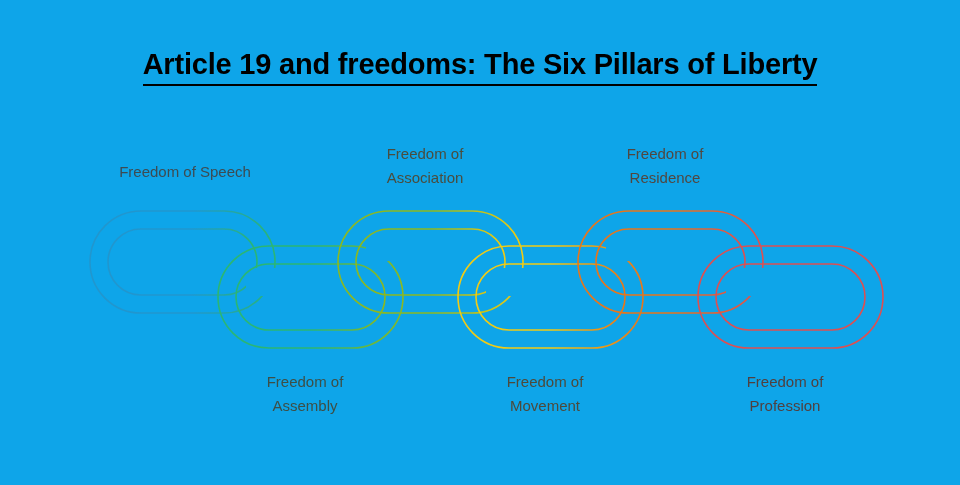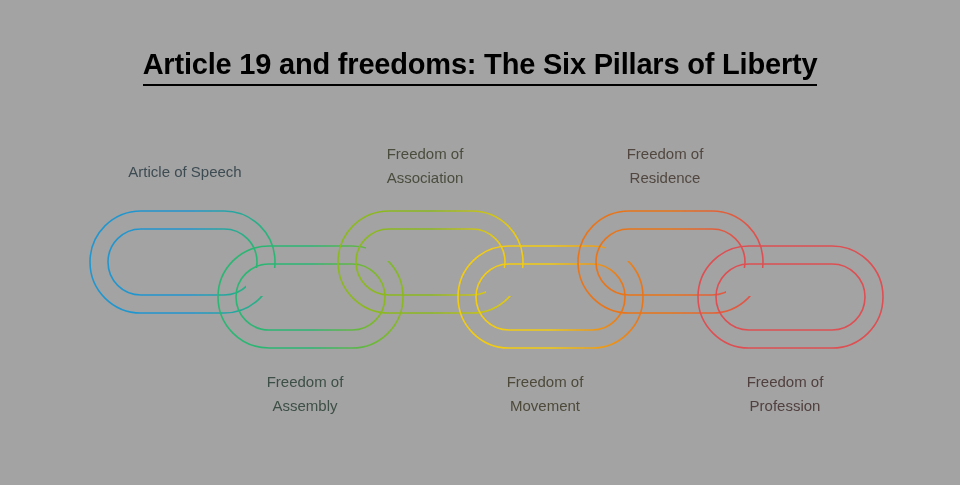--- a/index.html
+++ b/index.html
@@ -12,21 +12,21 @@
     background: #ffffff;
     font-family: "Liberation Sans", sans-serif;
     overflow: hidden;
     position: relative;
   }
   #slide {
     position: absolute;
     left: 0; top: 0;
     width: 960px;
     height: 485px;
-    background: #a3a3a3;
+    background: #0ea5e9;
   }
   #title {
     position: absolute;
     left: 0;
     top: 48px;
     width: 960px;
     text-align: center;
     font-size: 29px;
     font-weight: bold;
     color: #000000;
@@ -150,21 +150,21 @@
         <rect x="596" y="229" width="149" height="66" rx="33" ry="33"></rect>
       </g>
 
       <g stroke="url(#g6)">
         <rect x="698" y="246" width="185" height="102" rx="51" ry="51"></rect>
         <rect x="716" y="264" width="149" height="66" rx="33" ry="33"></rect>
       </g>
     </g>
   </svg>
 
-  <div class="lbl lbl-top" id="lbl-0" style="color: rgb(61, 75, 82);">Article of Speech</div>
+  <div class="lbl lbl-top" id="lbl-0" style="color: rgb(61, 75, 82);">Freedom of Speech</div>
   <div class="lbl lbl-bot" id="lbl-1" style="color: rgb(61, 79, 70);">Freedom of
 Assembly</div>
   <div class="lbl lbl-top" id="lbl-2" style="color: rgb(74, 77, 62);">Freedom of
 Association</div>
   <div class="lbl lbl-bot" id="lbl-3" style="color: rgb(77, 74, 59);">Freedom of
 Movement</div>
   <div class="lbl lbl-top" id="lbl-4" style="color: rgb(81, 71, 64);">Freedom of
 Residence</div>
   <div class="lbl lbl-bot" id="lbl-5" style="color: rgb(80, 64, 63);">Freedom of
 Profession</div>

